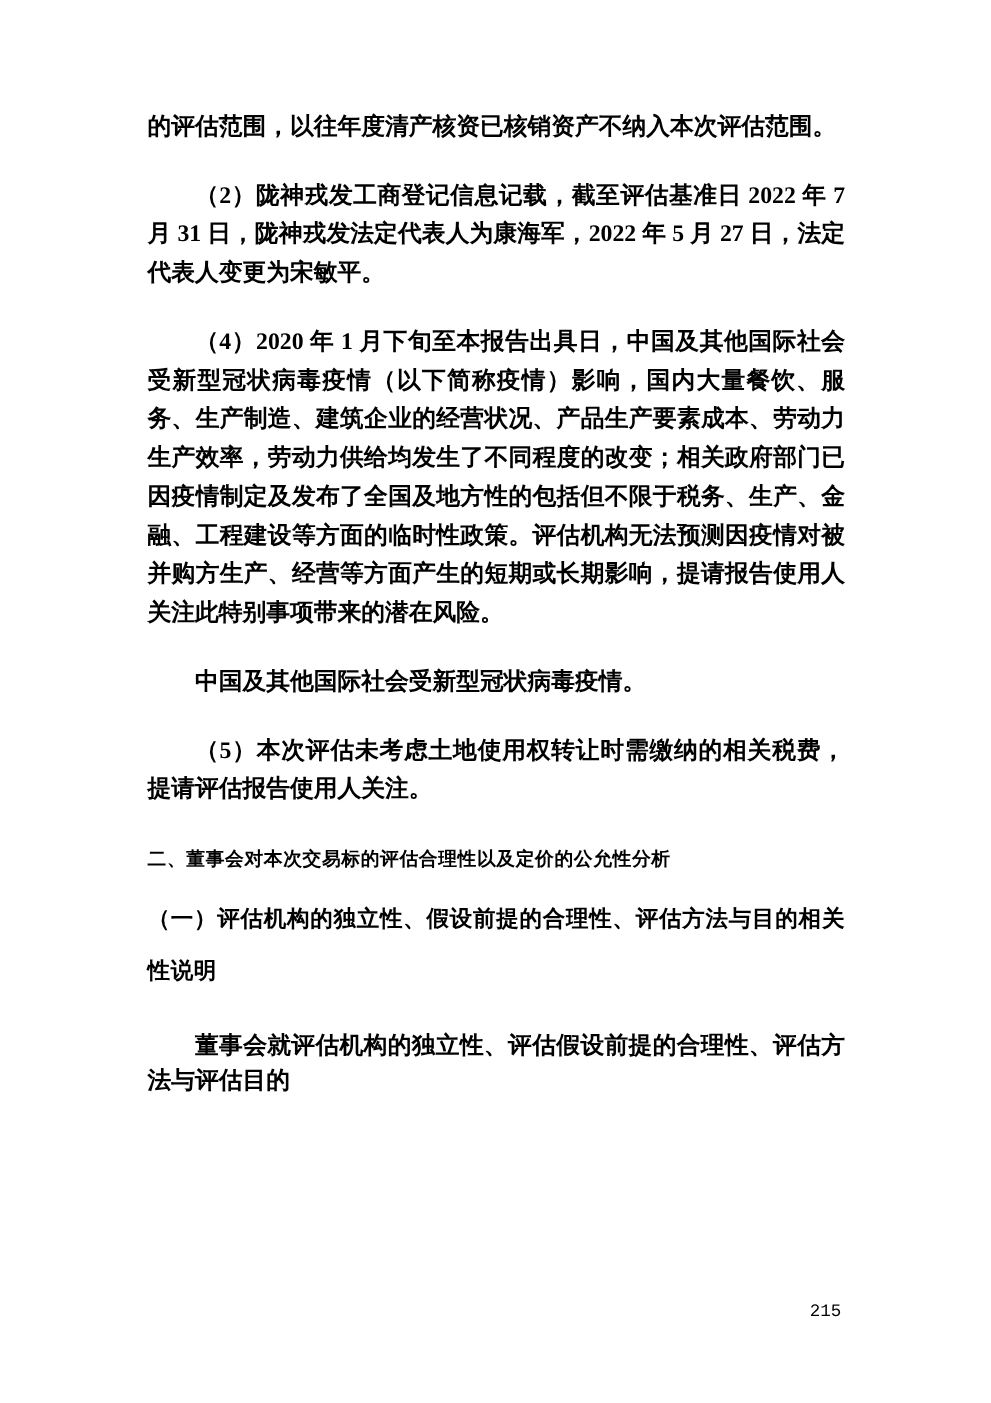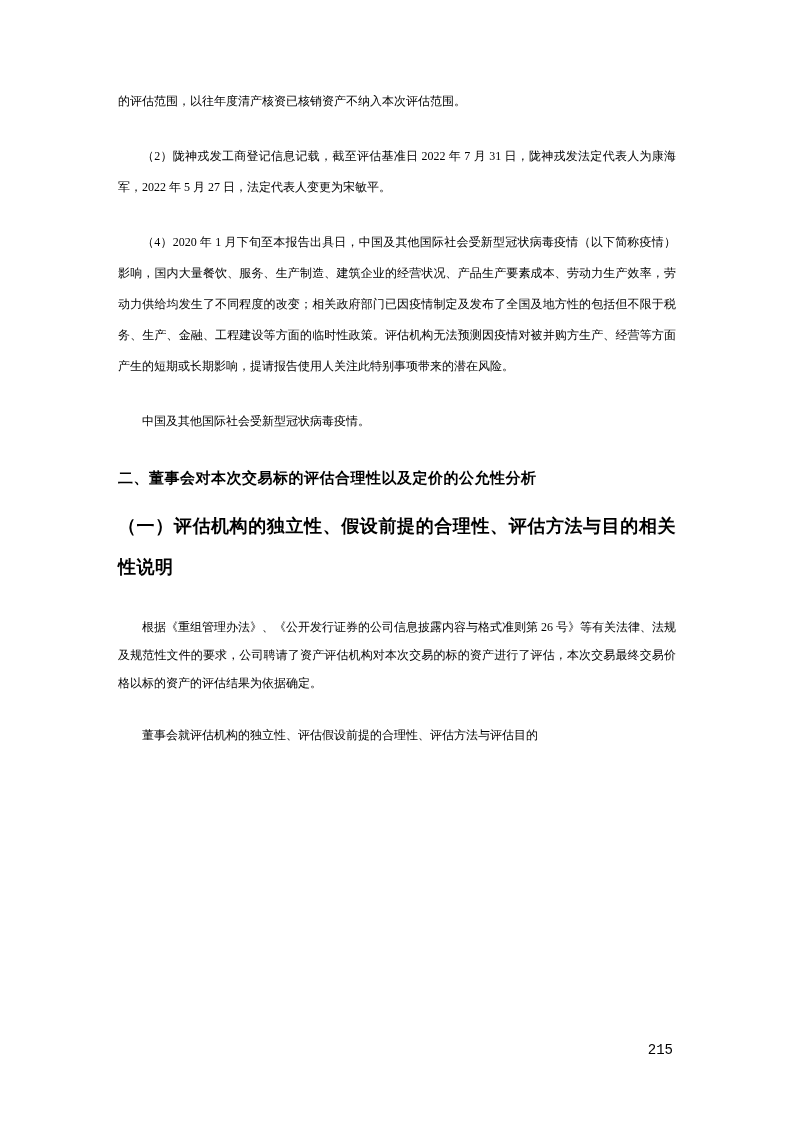--- a/index.html
+++ b/index.html
@@ -17,25 +17,26 @@
     overflow: hidden;
     box-sizing: border-box;
   }
   .content {
     position: absolute;
     left: 118px;
     top: 86px;
     width: 558px;
   }
   p.body-para {
-    font-size: 12px;
+    font-size: 19px;
     line-height: 31px;
     text-align: justify;
     text-indent: 2em;
     margin: 24px 0 0 0;
+    font-weight: bold;
   }
   p.body-para.first {
     margin-top: 0;
     text-indent: 0;
   }
   p.body-para.tight {
     line-height: 28px;
   }
   h1.sec-heading {
     font-family: "Liberation Sans", sans-serif;
@@ -72,25 +73,25 @@
 
     <p class="body-para first">的评估范围，以往年度清产核资已核销资产不纳入本次评估范围。</p>
 
     <p class="body-para">（2）陇神戎发工商登记信息记载，截至评估基准日 2022 年 7 月 31 日，陇神戎发法定代表人为康海军，2022 年 5 月 27 日，法定代表人变更为宋敏平。</p>
 
 
     <p class="body-para">（4）2020 年 1 月下旬至本报告出具日，中国及其他国际社会受新型冠状病毒疫情（以下简称疫情）影响，国内大量餐饮、服务、生产制造、建筑企业的经营状况、产品生产要素成本、劳动力生产效率，劳动力供给均发生了不同程度的改变；相关政府部门已因疫情制定及发布了全国及地方性的包括但不限于税务、生产、金融、工程建设等方面的临时性政策。评估机构无法预测因疫情对被并购方生产、经营等方面产生的短期或长期影响，提请报告使用人关注此特别事项带来的潜在风险。</p>
 
     <p class="body-para">中国及其他国际社会受新型冠状病毒疫情。</p>
 
+    <p class="body-para">（5）本次评估未考虑土地使用权转让时需缴纳的相关税费，提请评估报告使用人关注。</p>
 
     <h1 class="sec-heading">二、董事会对本次交易标的评估合理性以及定价的公允性分析</h1>
 
     <h2 class="subsec-heading">（一）评估机构的独立性、假设前提的合理性、评估方法与目的相关性说明</h2>
 
-    <p class="body-para tight">根据《重组管理办法》、《公开发行证券的公司信息披露内容与格式准则第 26 号》等有关法律、法规及规范性文件的要求，公司聘请了资产评估机构对本次交易的标的资产进行了评估，本次交易最终交易价格以标的资产的评估结果为依据确定。</p>
 
     <p class="body-para tight">董事会就评估机构的独立性、评估假设前提的合理性、评估方法与评估目的</p>
 
   </div>
 
   <div class="page-number">215</div>
 </div>
 
 </body></html>

